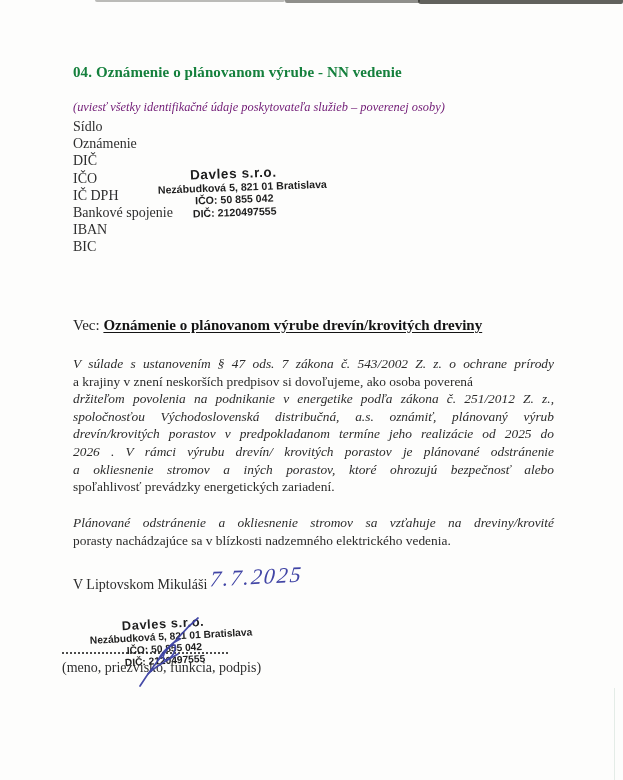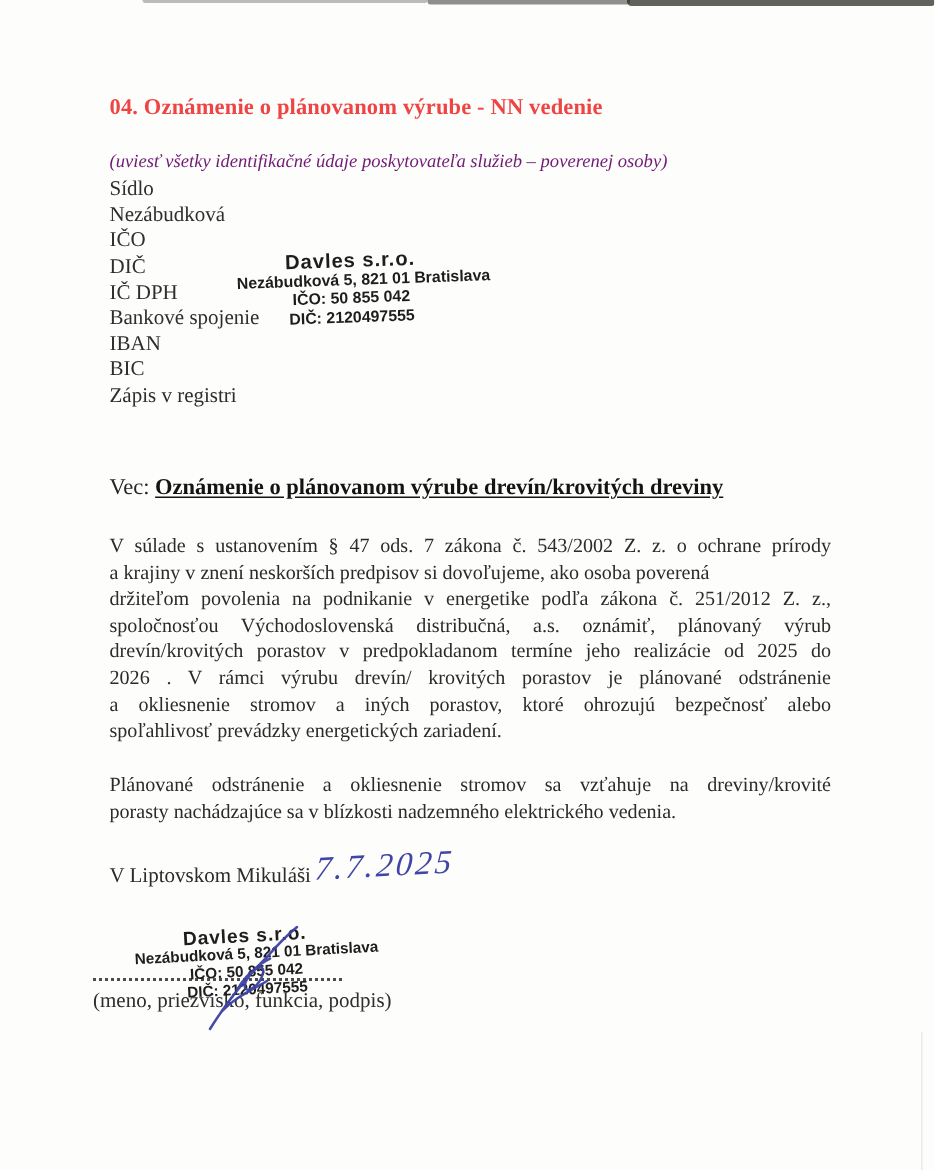--- a/index.html
+++ b/index.html
@@ -21,21 +21,21 @@
   .art1 { left: 95px;  top: 0; width: 190px; height: 2px; background: rgba(62,62,56,0.35); border-radius: 0 0 2px 2px; }
   .art2 { left: 285px; top: 0; width: 135px; height: 3px; background: rgba(52,52,46,0.55); border-radius: 0 0 2px 2px; }
   .art3 { left: 418px; top: 0; width: 205px; height: 4px; background: rgba(38,38,32,0.72); border-radius: 0 0 2px 3px; }
   .art-edge { left: 614px; top: 688px; width: 1px; height: 92px; background: #e4ece7; }
 
   .title {
     position: absolute;
     left: 73px; top: 64px;
     font-size: 15px;
     font-weight: bold;
-    color: #ef4444;
+    color: #15803d;
     letter-spacing: 0.1px;
     margin: 0;
   }
   .note {
     position: absolute;
     left: 73px; top: 100px;
     font-size: 12.4px;
     font-style: italic;
     color: #701a75;
   }
@@ -85,21 +85,21 @@
     position: absolute;
     left: 73px;
     width: 481px;
     font-size: 13.4px;
     line-height: 17.6px;
     color: #2b2b2b;
   }
   .p1 { top: 355px; }
   .p2 { top: 514px; }
   .para .ln { width: 100%; }
-  .para .j  { text-align: justify; text-align-last: justify; }
+  .para .j  { text-align: justify; text-align-last: justify; font-style: italic; }
 
   .place {
     position: absolute;
     left: 73px; top: 577px;
     font-size: 14px;
   }
   .hdate {
     position: absolute;
     left: 210px; top: 564px;
     font-size: 22px;
@@ -143,28 +143,27 @@
   <div class="artifact art2"></div>
   <div class="artifact art3"></div>
   <div class="artifact art-edge"></div>
 
   <h1 class="title">04. Oznámenie o plánovanom výrube - NN vedenie</h1>
 
   <div class="note">(uviesť všetky identifikačné údaje poskytovateľa služieb – poverenej osoby)</div>
 
   <div class="fields">
     <div>Sídlo</div>
-    <div>Nezábudková</div>
+    <div>Oznámenie</div>
+    <div>DIČ</div>
     <div>IČO</div>
-    <div>DIČ</div>
     <div>IČ DPH</div>
     <div>Bankové spojenie</div>
     <div>IBAN</div>
     <div>BIC</div>
-    <div>Zápis v registri</div>
   </div>
 
   <div class="stamp stamp-top">
     <div class="s-company">Davles s.r.o.</div>
     <div class="s-line">Nezábudková 5, 821 01 Bratislava</div>
     <div class="s-line">IČO: 50 855 042</div>
     <div class="s-line">DIČ: 2120497555</div>
   </div>
 
   <div class="subject">

